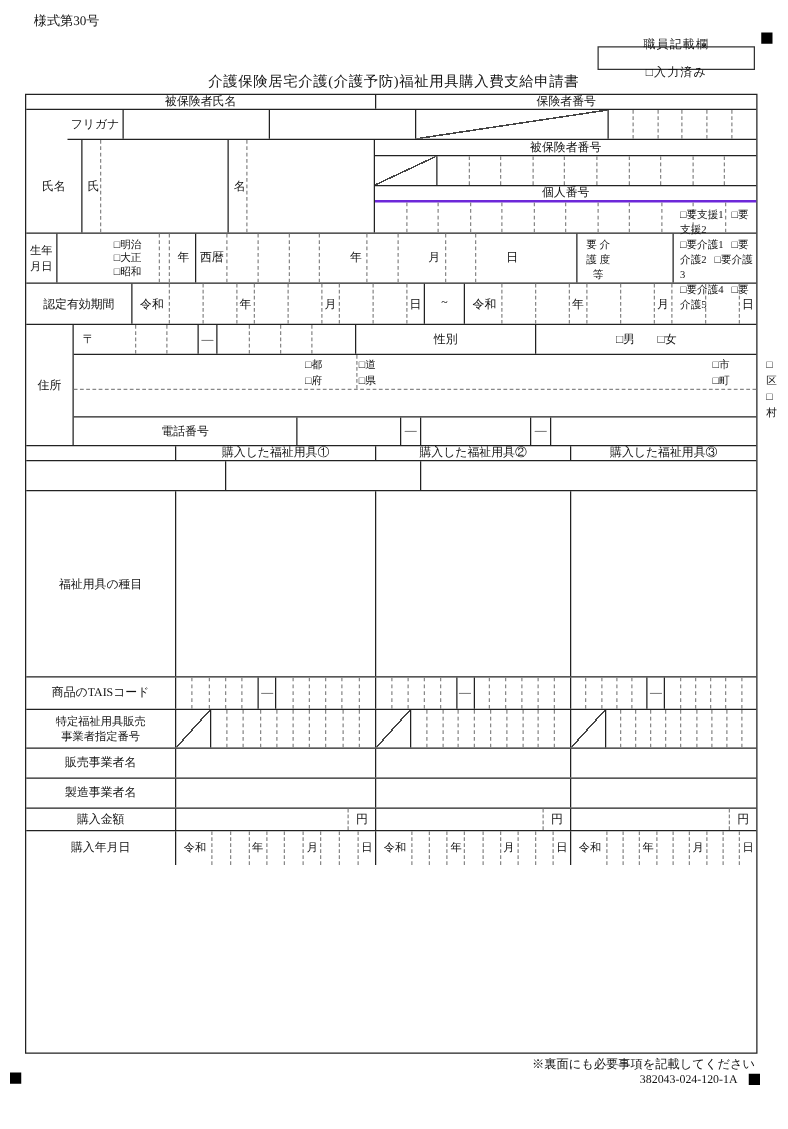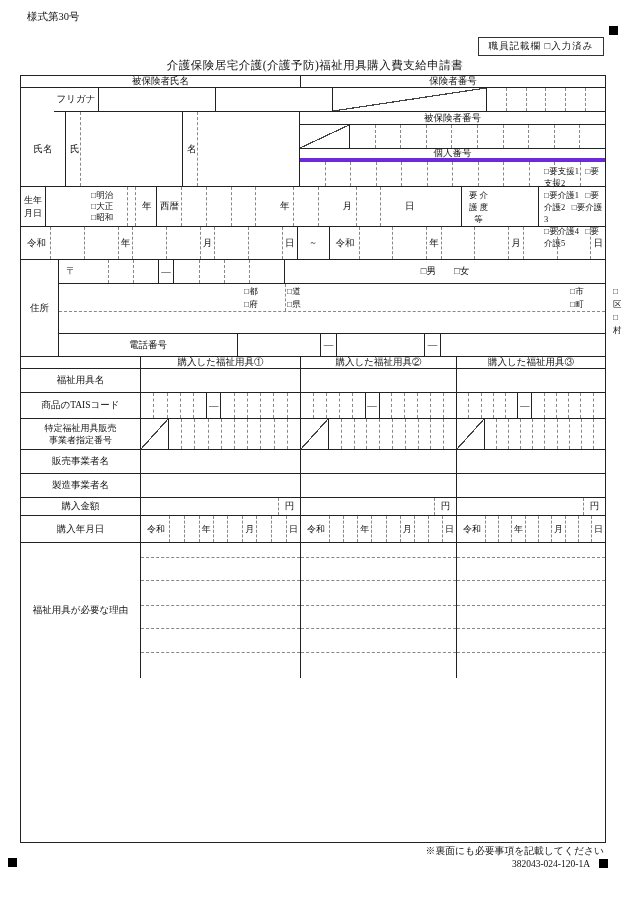--- a/index.html
+++ b/index.html
@@ -4,21 +4,21 @@
 <style>
   * { margin:0; padding:0; box-sizing:border-box; }
   html,body { width:630px; background:#fff; }
   body {
     position:relative; height:903px;
     font-family:"Liberation Serif","DejaVu Serif",serif;
     color:#111; font-size:10px;
   }
   .abs { position:absolute; }
   .preline { white-space:pre-line; }
-  .center { display:flex; align-items:center; justify-content:center; text-align:center; }
+  .center { display:flex; align-items:center; justify-content:center; text-align:center;flex-direction:column; }
   .sq { position:absolute; width:9px; height:9px; background:#000; }
 
   
   .form-no { left:27px; top:10px; font-size:10.5px; }
   .staff-box {
     left:478px; top:37px; width:126px; height:19px;
     border:1px solid #333; font-size:9.5px; letter-spacing:1px;
   }
   .doc-title { left:0; top:58px; width:630px; text-align:center; font-size:11.5px; letter-spacing:0.5px; }
 
@@ -108,21 +108,21 @@
         <div class="dc"></div>
         <div class="dc"></div>
         <div class="dc"></div>
         <div class="dc"></div>
         <div class="dc"></div>
         <div class="dc"></div>
         <div class="dc"></div>
         <div class="dc"></div>
         <div class="dc"></div>
       </div>
-      <div class="lblcell hdr" style="height:13px; border-bottom:4px solid #6d28d9;">個人番号</div>
+      <div class="lblcell hdr" style="height:13px; border-bottom:2px solid #6d28d9;">個人番号</div>
       <div class="subrow" style="flex:1;">
         <div class="dc0"></div>
         <div class="dc"></div>
         <div class="dc"></div>
         <div class="dc"></div>
         <div class="dc"></div>
         <div class="dc"></div>
         <div class="dc"></div>
         <div class="dc"></div>
         <div class="dc"></div>
@@ -174,20 +174,21 @@
         <span>□要介護3</span>
       </div>
       <div>
         <span>□要介護4</span>&nbsp;&nbsp;
         <span>□要介護5</span>
       </div>
     </div>
   </div>
 
   <div class="row" style="height:33px;">
+    <div class="br lblcell" style="width:85px;">認定有効期間</div>
     <div class="dateline">
       <span class="era">令和</span>
       <div class="dc"></div>
       <div class="dc"></div>
       <span class="unit">年</span>
       <div class="dc"></div>
       <div class="dc"></div>
       <span class="unit">月</span>
       <div class="dc"></div>
       <div class="dc"></div>
@@ -217,20 +218,21 @@
           <span style="width:24px; display:flex; align-items:center; justify-content:center;">〒</span>
           <div class="dc0" style="max-width:25px;"></div>
           <div class="dc" style="max-width:25px;"></div>
           <div class="dc" style="max-width:25px;"></div>
           <div class="dashbox" style="width:16px;">—</div>
           <div class="dc0" style="max-width:25px;"></div>
           <div class="dc" style="max-width:25px;"></div>
           <div class="dc" style="max-width:25px;"></div>
           <div class="dc"></div>
         </div>
+        <div class="br lblcell" style="width:144px;">性別</div>
         <div class="lblcell" style="flex:1; gap:18px;">
           <span>□男</span>
           <span>□女</span>
         </div>
       </div>
 
       <div style="height:50px; border-bottom:1px solid #222; position:relative;">
         <div style="position:absolute; left:0; top:0; right:0; height:28px; border-bottom:1px dashed #888;">
           <span class="preline small" style="position:absolute; left:142px; top:1px; line-height:13px;">□都
 □府</span>
@@ -256,26 +258,31 @@
   </div>
 
   <div class="row" style="height:12px;">
     <div class="br" style="width:120px;"></div>
     <div class="br lblcell hdr" style="width:160px;">購入した福祉用具①</div>
     <div class="br lblcell hdr" style="width:156px;">購入した福祉用具②</div>
     <div class="lblcell hdr" style="flex:1;">購入した福祉用具③</div>
   </div>
 
   <div class="row" style="height:24px;">
-    <div class="br lblcell" style="width:120px;">福祉用具名</div>
     <div class="br" style="width:160px;"></div>
     <div class="br" style="width:156px;"></div>
     <div style="flex:1;"></div>
   </div>
 
+  <div class="row" style="height:149px;">
+    <div class="br lblcell" style="width:120px;">福祉用具の種目</div>
+    <div class="br" style="width:160px;"></div>
+    <div class="br" style="width:156px;"></div>
+    <div style="flex:1;"></div>
+  </div>
 
   <div class="row" style="height:26px;">
     <div class="br lblcell" style="width:120px;">商品のTAISコード</div>
     <div class="subrow br" style="width:160px;">
       <div class="dc0"></div>
       <div class="dc"></div>
       <div class="dc"></div>
       <div class="dc"></div>
       <div class="dc"></div>
       <div class="dashbox" style="width:15px;">—</div>
@@ -423,42 +430,18 @@
       <span class="unit">年</span>
       <div class="dc"></div>
       <div class="dc"></div>
       <span class="unit">月</span>
       <div class="dc"></div>
       <div class="dc"></div>
       <span class="unit">日</span>
     </div>
   </div>
 
-  <div class="row" style="height:135px;">
-    <div class="br lblcell" style="width:120px;">福祉用具が必要な理由</div>
-    <div class="br" style="width:160px; padding:0;">
-      <div class="wline" style="height:15px;"></div>
-      <div class="wline" style="height:23px;"></div>
-      <div class="wline" style="height:25px;"></div>
-      <div class="wline" style="height:23px;"></div>
-      <div class="wline" style="height:24px;"></div>
-    </div>
-    <div class="br" style="width:156px; padding:0;">
-      <div class="wline" style="height:15px;"></div>
-      <div class="wline" style="height:23px;"></div>
-      <div class="wline" style="height:25px;"></div>
-      <div class="wline" style="height:23px;"></div>
-      <div class="wline" style="height:24px;"></div>
-    </div>
-    <div style="flex:1; padding:0;">
-      <div class="wline" style="height:15px;"></div>
-      <div class="wline" style="height:23px;"></div>
-      <div class="wline" style="height:25px;"></div>
-      <div class="wline" style="height:23px;"></div>
-      <div class="wline" style="height:24px;"></div>
-    </div>
-  </div>
 </div>
 
 <div class="abs footer-note">※裏面にも必要事項を記載してください</div>
 <div class="abs doc-code">382043-024-120-1A</div>
 <div class="sq" style="right:22px; top:859px;"></div>
 <div class="sq" style="left:8px; top:858px;"></div>
 
 </body></html>

